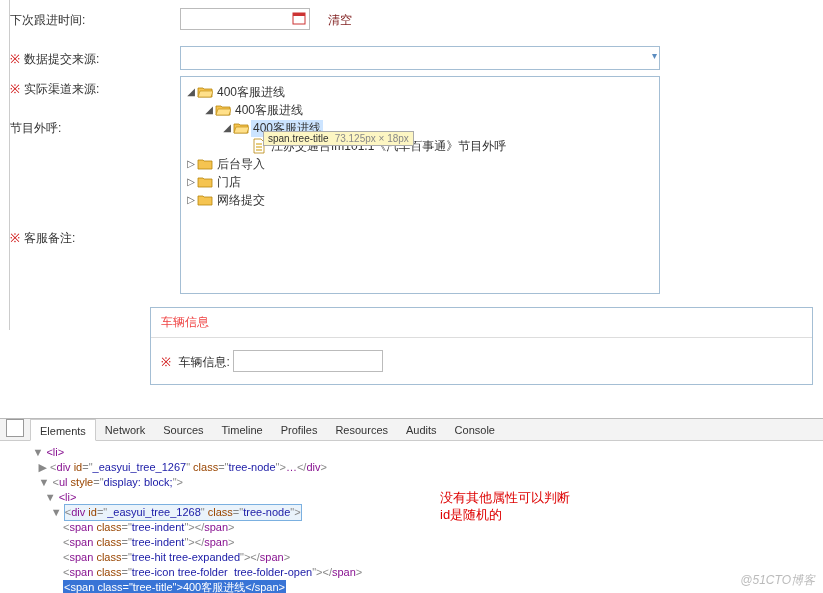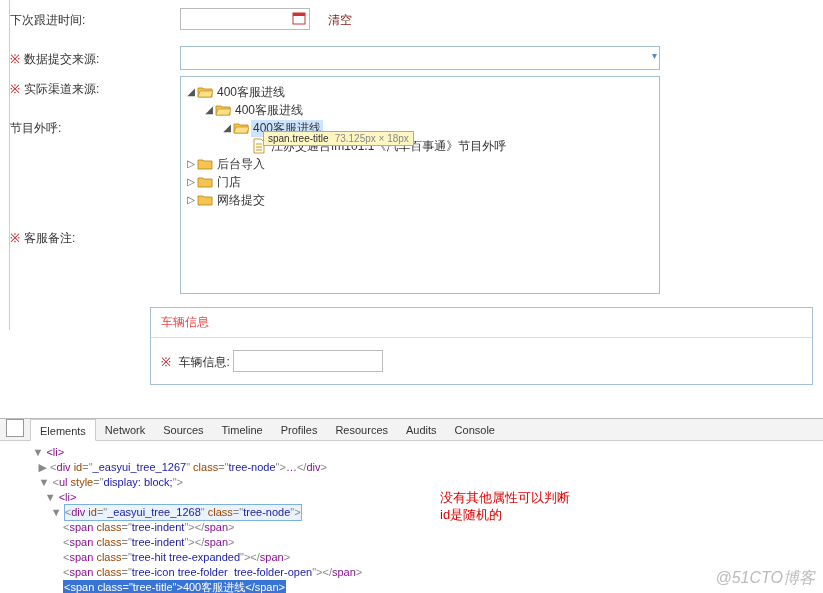--- a/index.html
+++ b/index.html
@@ -43,21 +43,21 @@
 .dt-body{padding:4px 8px;line-height:15px;color:#222;position:relative}
 .tw{color:#888}
 .tag{color:#881391}
 .attr-n{color:#994500}
 .attr-v{color:#1a1aa6}
 .dom-line{white-space:pre}
 .dom-sel{outline:1px solid #7bb0e0;background:#eaf3fb;display:inline-block}
 .dom-hl{background:#3874d6;color:#fff;display:inline-block;padding:0 1px}
 .dom-hl .tag,.dom-hl .attr-n,.dom-hl .attr-v,.dom-hl .tw{color:#fff}
 .annot{position:absolute;color:#d00;font-family:"Microsoft YaHei";font-size:13px;line-height:17px}
-.watermark{position:absolute;right:8px;bottom:4px;color:#bbb;font-size:16px;font-style:italic}
+.watermark{position:absolute;right:8px;bottom:4px;color:#bbb;font-size:12px;font-style:italic}
 </style>
 </head>
 <body>
 
 <div class="side-line"></div>
 
 <div class="form-area">
 
   <div class="form-row">
     <span class="form-label">下次跟进时间:</span>

